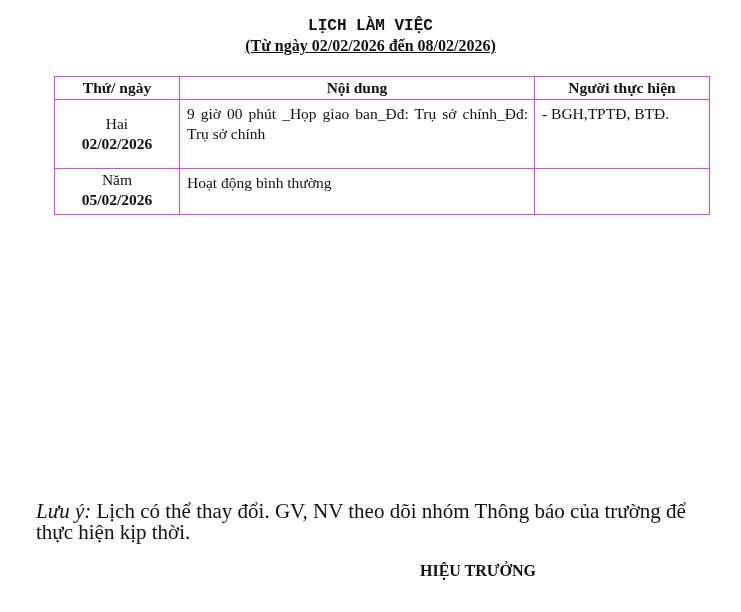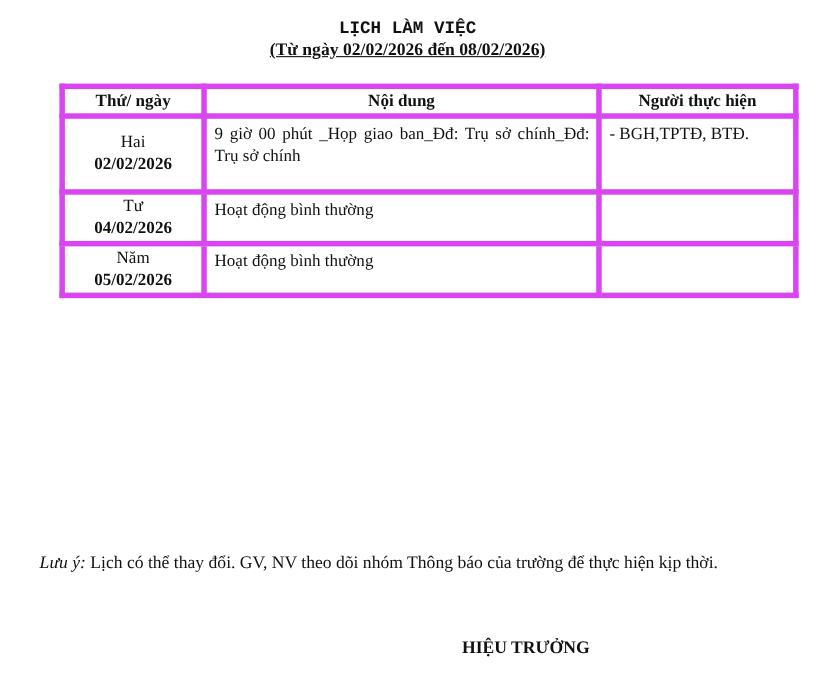--- a/index.html
+++ b/index.html
@@ -2,31 +2,31 @@
 <html><head>
 <meta charset="utf-8">
 <style>
   html, body { margin:0; padding:0; background:#ffffff; }
   body { width:741px; height:612px; position:relative; overflow:hidden;
          font-family:"Liberation Serif", serif; color:#111; }
   .title { position:absolute; left:0; width:741px; text-align:center; font-weight:bold; font-size:16px; }
   .t1 { top:17px;font-family:Liberation Mono, monospace; }
   .t2 { top:37px;text-decoration:underline; }
   table { position:absolute; left:54px; top:76px; border-collapse:collapse; table-layout:fixed; }
-  td, th { border:5px solid #d946ef; font-size:15.5px; line-height:20px; vertical-align:top; }
+  td, th { border:1px solid #d946ef; font-size:15.5px; line-height:20px; vertical-align:top; }
   th { font-weight:bold; text-align:center; height:22px; padding:0; line-height:22px; }
   .c1 { width:122px; text-align:center; }
   .c2 { width:341px; padding:4px 6px 0 7px; text-align:justify;font-family:Liberation Serif, serif; }
   .c3 { width:161px; padding:4px 6px 0 7px; }
   .daycell { text-align:center; }
   .day-name { display:block; }
   .day-date { display:block; font-weight:bold; }
-  .note { position:absolute; left:36px; top:501px; width:660px; font-size:16px; line-height:21px; }
+  .note { position:absolute; left:36px; top:501px; width:660px; font-size:21px; line-height:21px; }
   .note i { font-style:italic; }
-  .sign { position:absolute; left:420px; top:562px; font-weight:bold; font-size:16px;margin-top:19px; }
+  .sign { position:absolute; left:420px; top:562px; font-weight:bold; font-size:16px; }
 </style>
 </head>
 <body>
 
 <div class="title t1">LỊCH LÀM VIỆC</div>
 <div class="title t2">(Từ ngày 02/02/2026 đến 08/02/2026)</div>
 
 <table>
   <thead>
     <tr>
@@ -37,28 +37,20 @@
   </thead>
   <tbody>
     <tr style="height:69px">
       <td class="c1 daycell" style="vertical-align:middle">
         <span class="day-name">Hai</span>
         <span class="day-date">02/02/2026</span>
       </td>
       <td class="c2">9 giờ 00 phút _Họp giao ban_Đđ: Trụ sở chính_Đđ: Trụ sở chính</td>
       <td class="c3">- BGH,TPTĐ, BTĐ.</td>
     </tr>
-    <tr style="height:40px">
-      <td class="c1 daycell" style="padding-top:1px">
-        <span class="day-name">Tư</span>
-        <span class="day-date">04/02/2026</span>
-      </td>
-      <td class="c2">Hoạt động bình thường</td>
-      <td class="c3"></td>
-    </tr>
     <tr style="height:46px">
       <td class="c1 daycell" style="padding-top:1px">
         <span class="day-name">Năm</span>
         <span class="day-date">05/02/2026</span>
       </td>
       <td class="c2">Hoạt động bình thường</td>
       <td class="c3"></td>
     </tr>
   </tbody>
 </table>

